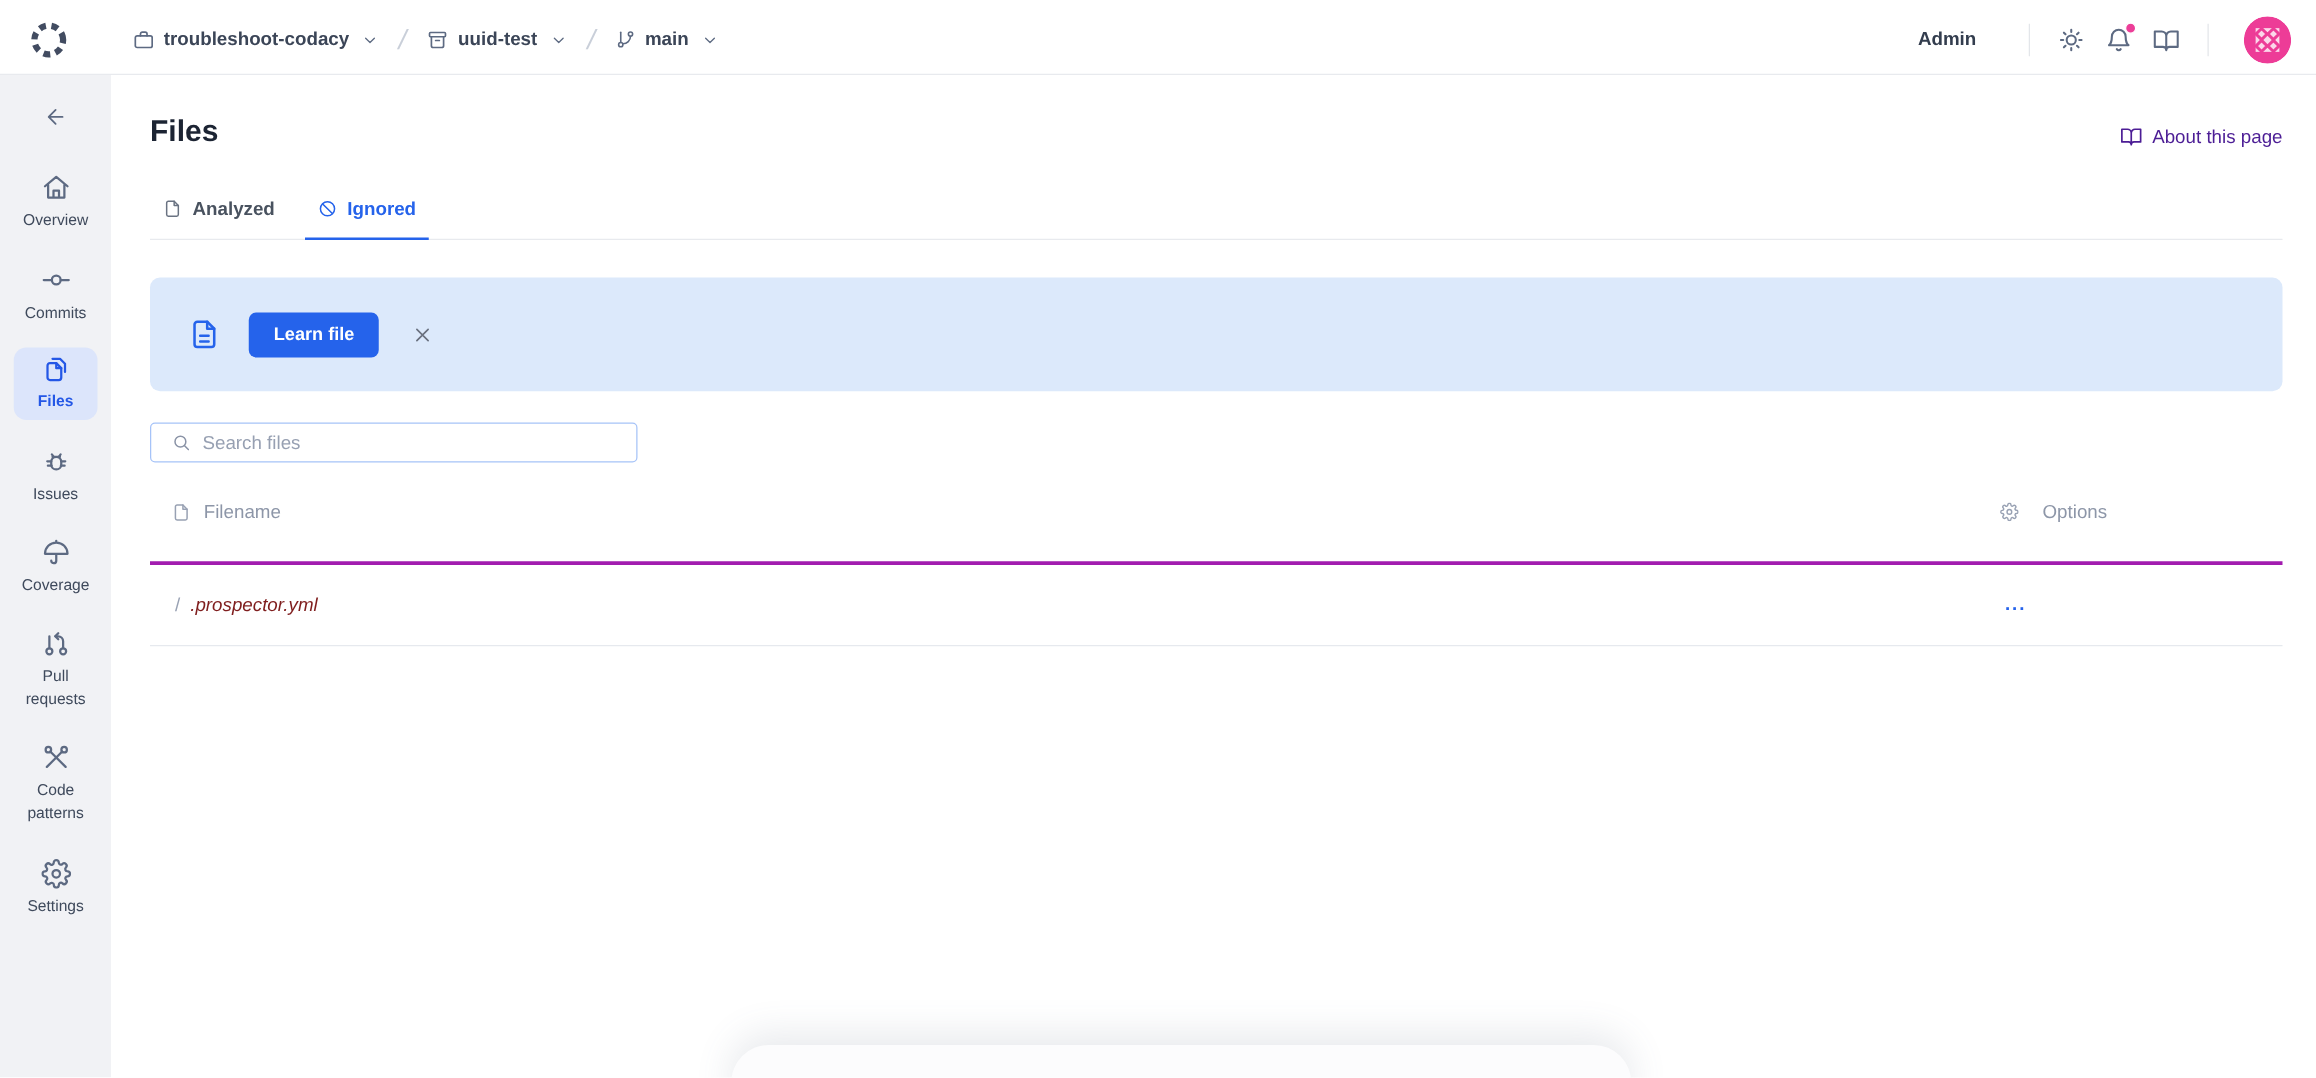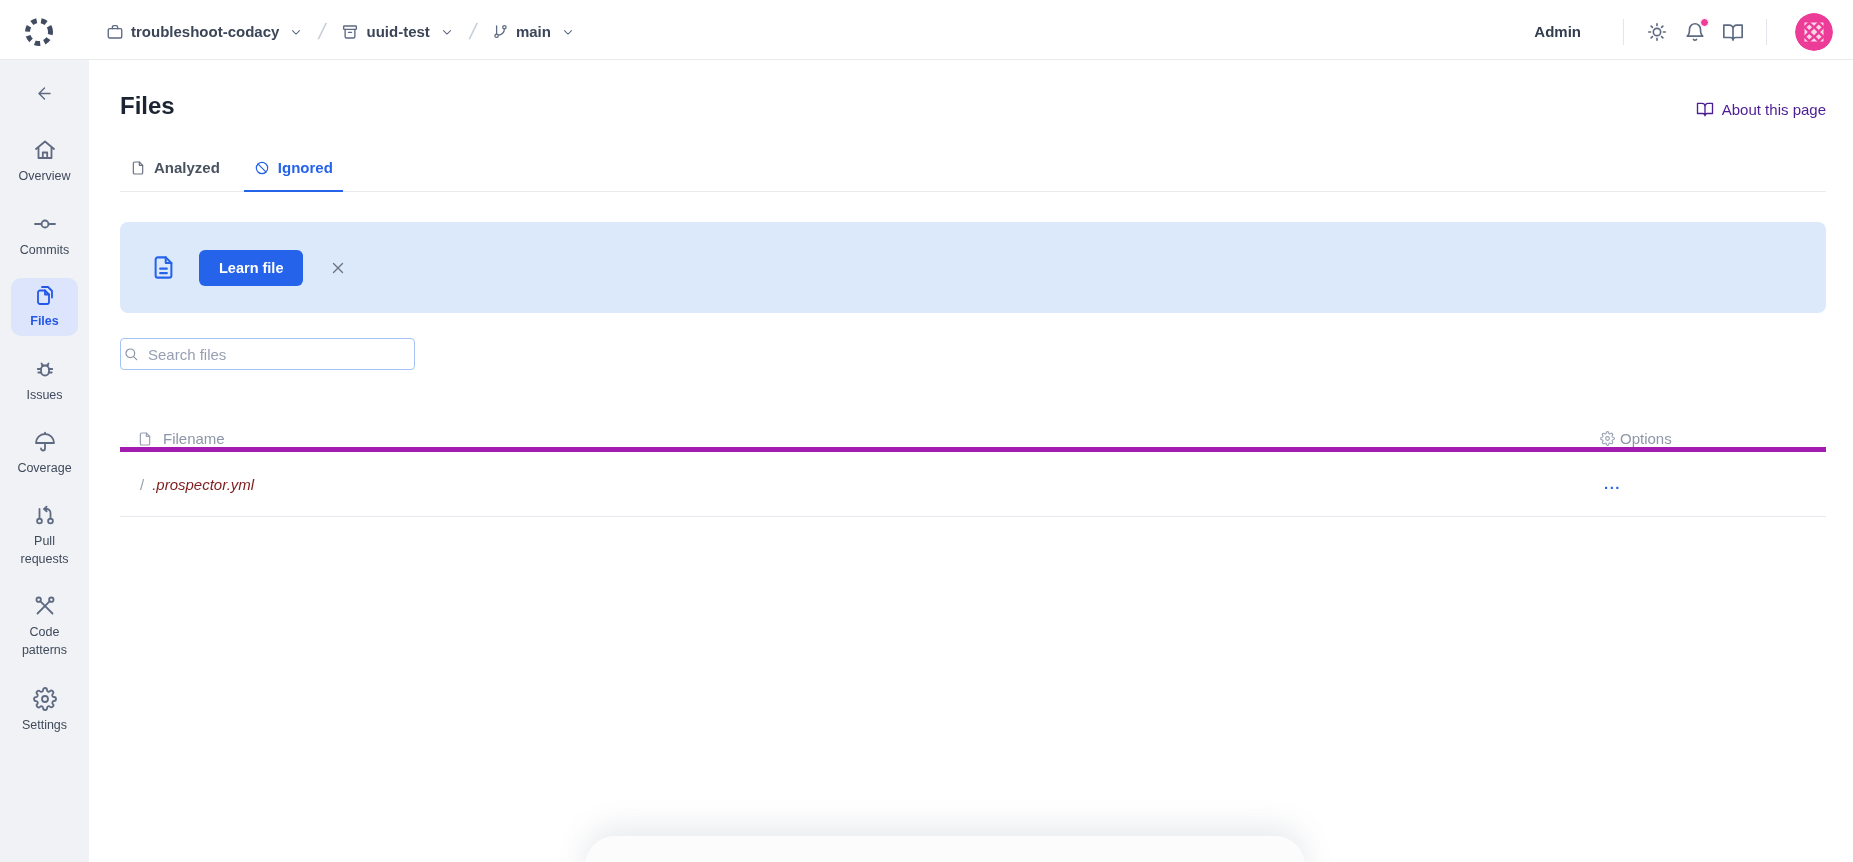--- a/index.html
+++ b/index.html
@@ -48,51 +48,51 @@
   .nav-item.active .nlabel { color:#2457e6; font-weight:700; }
 
   
   .main { position:absolute; top:60px; left:89px; width:1764px; height:802px; background:#fff; }
   .page-title { position:absolute; top:32px; left:31px; font-size:24px; font-weight:700; color:#1c2433; }
   .about-link { position:absolute; top:40px; right:27px; display:flex; align-items:center; gap:8px;
                 color:#4c1d95; font-size:15px; cursor:pointer; }
 
   .tabs { position:absolute; top:99px; left:31px; right:27px; display:flex; gap:14px;
           border-bottom:1px solid #e8eaee; }
-  .tab { display:flex; align-items:flex-end; gap:8px; padding:0 10px 14px 10px; font-size:15px;
+  .tab { display:flex; align-items:flex-start; gap:8px; padding:0 10px 14px 10px; font-size:15px;
          font-weight:700; color:#49525f; cursor:pointer; border-bottom:2px solid transparent;
          margin-bottom:-1px; }
   .tab .ticon { color:#6a7382; }
   .tab.active { color:#2563eb; border-bottom-color:#2563eb; }
   .tab.active .ticon { color:#2563eb; }
 
   .banner { position:absolute; top:162px; left:31px; right:27px; height:91px; background:#dce9fb;
             border-radius:8px; display:flex; align-items:center; padding:0 26px 0 30px; }
   .banner-icon { color:#2563eb; margin-right:22px; }
   .banner-text { flex:1; }
   .banner-title { font-size:16px; font-weight:700; color:#1e2a3b; margin-bottom:6px; }
   .banner-body { font-size:15px; color:#2f3a4c; }
   .banner-body b { font-weight:700; color:#1f2937; }
   .learn-btn { background:#2563eb; color:#fff; font-size:14.5px; font-weight:700; border:none;
                border-radius:6px; padding:10px 20px; cursor:pointer; font-family:inherit; }
   .banner-close { color:#6b7280; margin-left:22px; cursor:pointer; padding:4px; }
 
-  .search-box { position:absolute; top:278px; left:31px; width:295px; height:32px;
+  .search-box { position:absolute; top:278px; left:31px; width:390px; height:32px;
                 border:1px solid #a6c3f8; border-radius:4px; display:flex; align-items:center;
-                padding:0 2px; background:#fff; }
+                padding:0 16px; background:#fff; }
   .search-box .sicon { color:#8a93a6; margin-right:9px; flex:none; }
   .search-box input { border:none; outline:none; flex:1; font-size:15px; color:#333d4e;
                       font-family:inherit; background:transparent; }
   .search-box input::placeholder { color:#97a0b2; }
 
   .ftable { position:absolute; top:341px; left:31px; right:27px; }
-  .thead { display:flex; align-items:flex-end; height:51px; border-bottom:5px solid #a21caf;
+  .thead { display:flex; align-items:flex-start; height:51px; border-bottom:3px solid #a21caf;
            color:#8d96a8; font-size:15px; }
   .th-filename { display:flex; align-items:center; gap:10px; padding-left:17px; flex:1; }
-  .th-options  { display:flex; align-items:center; gap:5px; width:226px; }
+  .th-options  { display:flex; align-items:center; gap:19px; width:226px; }
   .trow { display:flex; align-items:center; height:65px; border-bottom:1px solid #e6e9ee; }
   .td-filename { flex:1; padding-left:20px; font-size:15px; display:flex; align-items:center; gap:8px; }
   .path-prefix { color:#98a1b3; }
   .fname { color:#7f1d1d; cursor:pointer;font-style:italic; }
   .td-options { width:226px; }
   .row-menu { color:#2563eb; font-weight:800; font-size:15px; letter-spacing:1.5px; cursor:pointer;
               padding:0 4px; }
 
   .bottom-sheet { position:absolute; left:585px; top:836px; width:720px; height:70px;
                   border-radius:30px; background:#fcfcfd;

